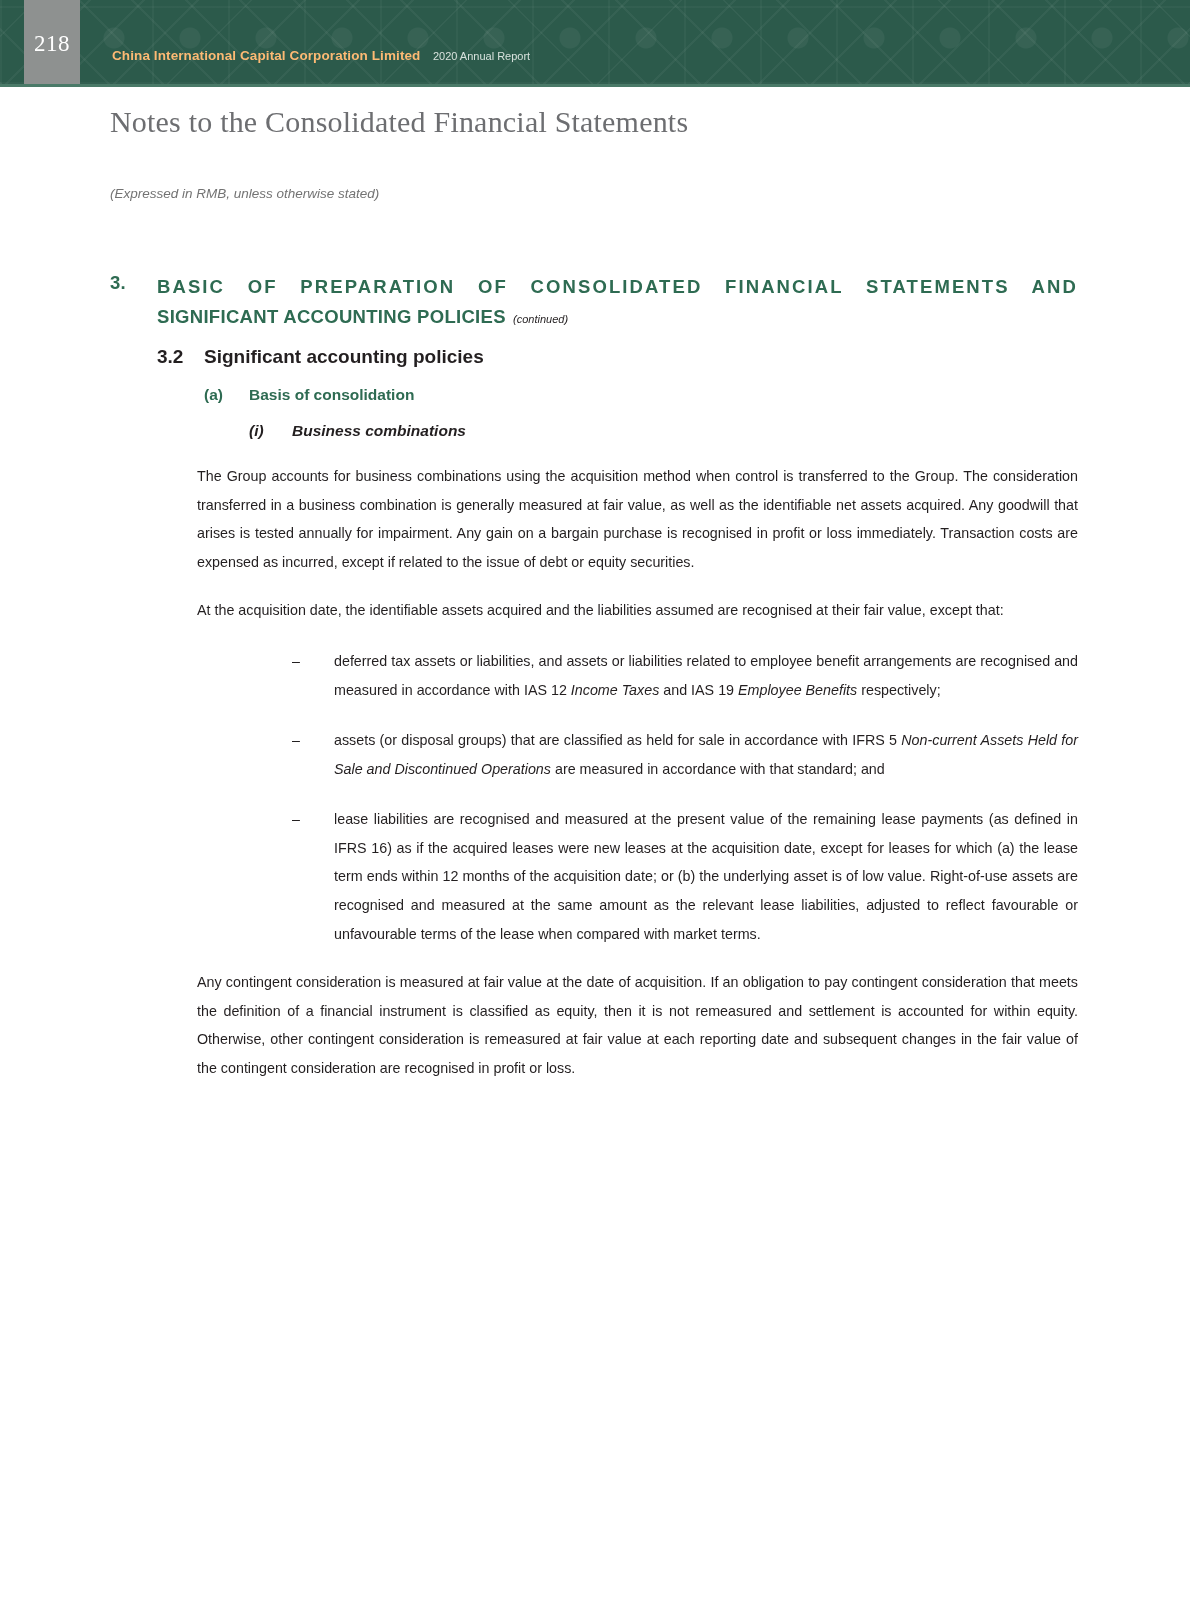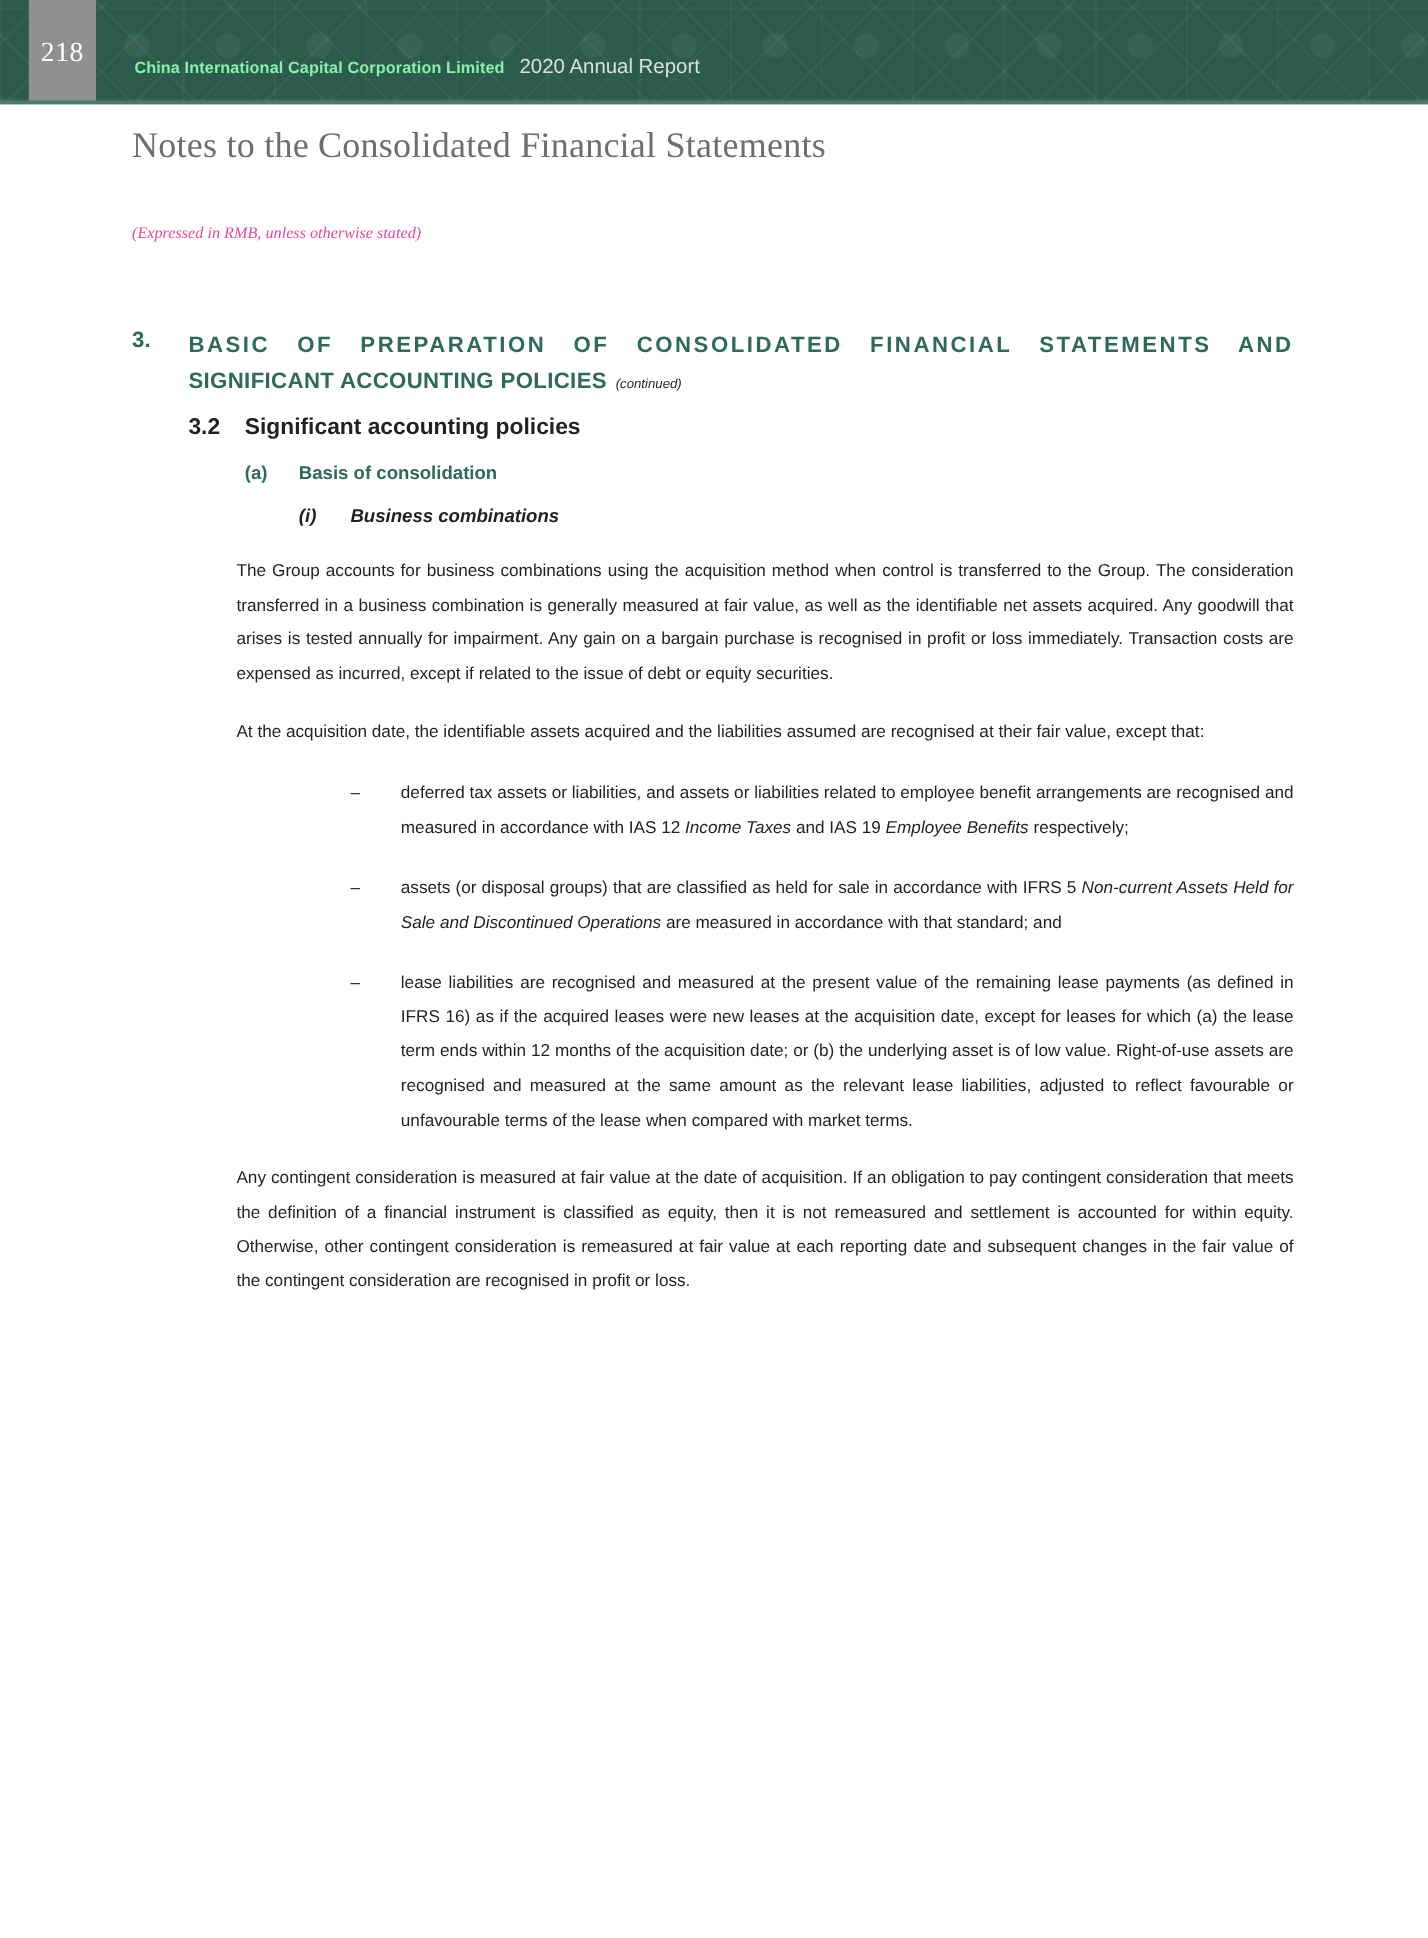--- a/index.html
+++ b/index.html
@@ -65,25 +65,25 @@
   }
   .header-text {
     position: absolute;
     left: 112px;
     top: 46px;
     white-space: nowrap;
   }
   .header-text .company {
     font-size: 13.5px;
     font-weight: bold;
-    color: #86efac;
+    color: #fdba74;
     letter-spacing: 0.1px;
   }
   .header-text .report {
-    font-size: 17px;
+    font-size: 11px;
     color: #d8e2dd;
     margin-left: 8px;
     margin-top: 11px;
   }
 
   
   .page-title {
     position: absolute;
     left: 110px;
     top: 105px;
@@ -91,22 +91,21 @@
     font-size: 30px;
     color: #6d6e71;
     letter-spacing: 0.2px;
   }
   .expressed {
     position: absolute;
     left: 110px;
     top: 186px;
     font-size: 13.5px;
     font-style: italic;
-    color: #ec4899;
-    font-family: Liberation Serif, serif;
+    color: #737373;
   }
 
   .content {
     position: absolute;
     left: 110px;
     top: 272px;
     width: 968px;
   }
 
   

